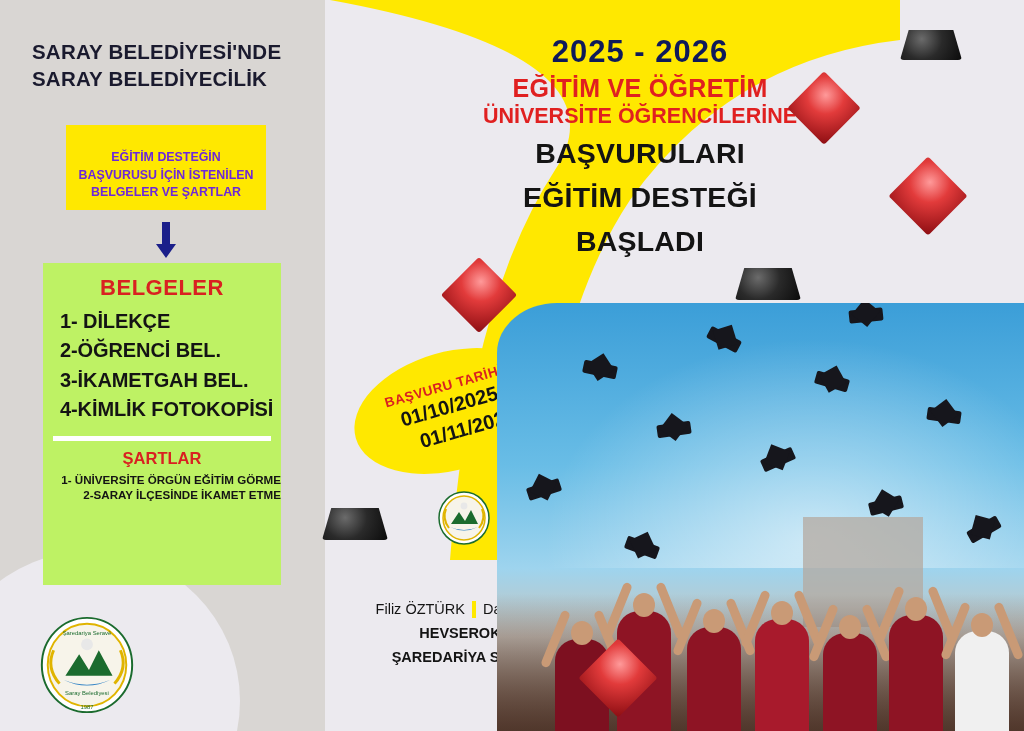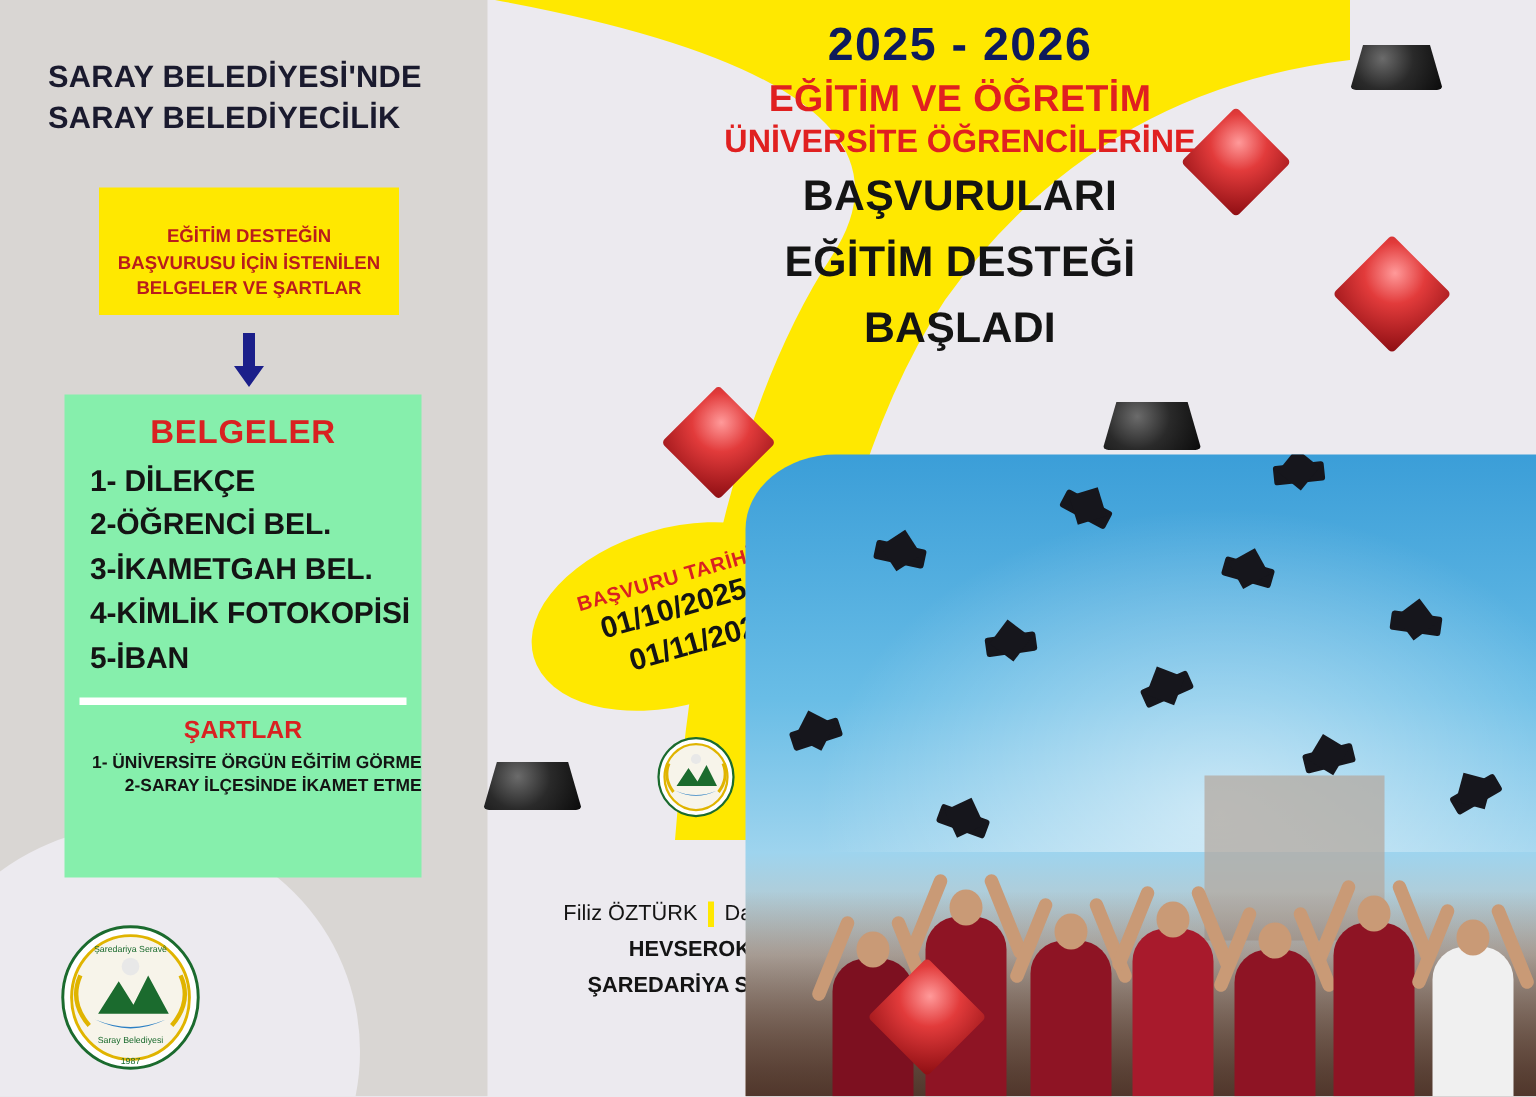--- a/index.html
+++ b/index.html
@@ -48,38 +48,38 @@
     left: 66px; top: 125px;
     width: 200px; height: 85px;
     background: #ffe800;
     display: flex;
     align-items: center;
     justify-content: center;
     text-align: center;
     padding: 4px 6px;
   }
   .yellow-box-1 span {
-    color: #b91c1c;
+    color: #6d28d9;
     font-size: 12.4px;
     font-weight: bold;
     line-height: 1.45;
     margin-top: 16px;
   }
 
   .arrow-down {
     position: absolute;
     left: 154px; top: 222px;
     width: 24px; height: 36px;
   }
 
   .yellow-box-2 {
     position: absolute;
     left: 43px; top: 263px;
     width: 238px; height: 322px;
-    background: #86efac;
+    background: #bef264;
     padding: 12px 0 0 0;
   }
   .belgeler-title {
     text-align: center;
     color: #d92121;
     font-size: 22px;
     font-weight: bold;
     letter-spacing: 0.5px;
     margin-bottom: 6px;
   }
@@ -134,21 +134,21 @@
   .swoosh {
     position: absolute;
     left: 300px; top: 0;
     width: 600px; height: 560px;
     pointer-events: none;
   }
 
   
   .right-text {
     position: absolute;
-    left: 430px; top: 12px;
+    left: 430px; top: 34px;
     width: 420px;
     text-align: center;
   }
   .rt-year {
     color: #0e1a5a;
     font-size: 31px;
     font-weight: bold;
     letter-spacing: 1px;
     line-height: 1.15;
   }
@@ -333,21 +333,20 @@
       <path d="M8 0 H16 V22 H22 L12 36 L2 22 H8 Z" fill="#1b1f8a"></path>
     </svg>
 
     <div class="yellow-box-2">
       <div class="belgeler-title">BELGELER</div>
       <ul class="belgeler-list">
         <li>1- DİLEKÇE</li>
         <li>2-ÖĞRENCİ BEL.</li>
         <li>3-İKAMETGAH BEL.</li>
         <li>4-KİMLİK FOTOKOPİSİ</li>
-        <li>5-İBAN</li>
       </ul>
       <div class="divider"></div>
       <div class="sartlar-title">ŞARTLAR</div>
       <ul class="sartlar-list">
         <li>1- ÜNİVERSİTE ÖRGÜN EĞİTİM GÖRME</li>
         <li>2-SARAY İLÇESİNDE İKAMET ETME</li>
       </ul>
     </div>
 
     <svg class="emblem-lg" viewBox="0 0 120 110">

